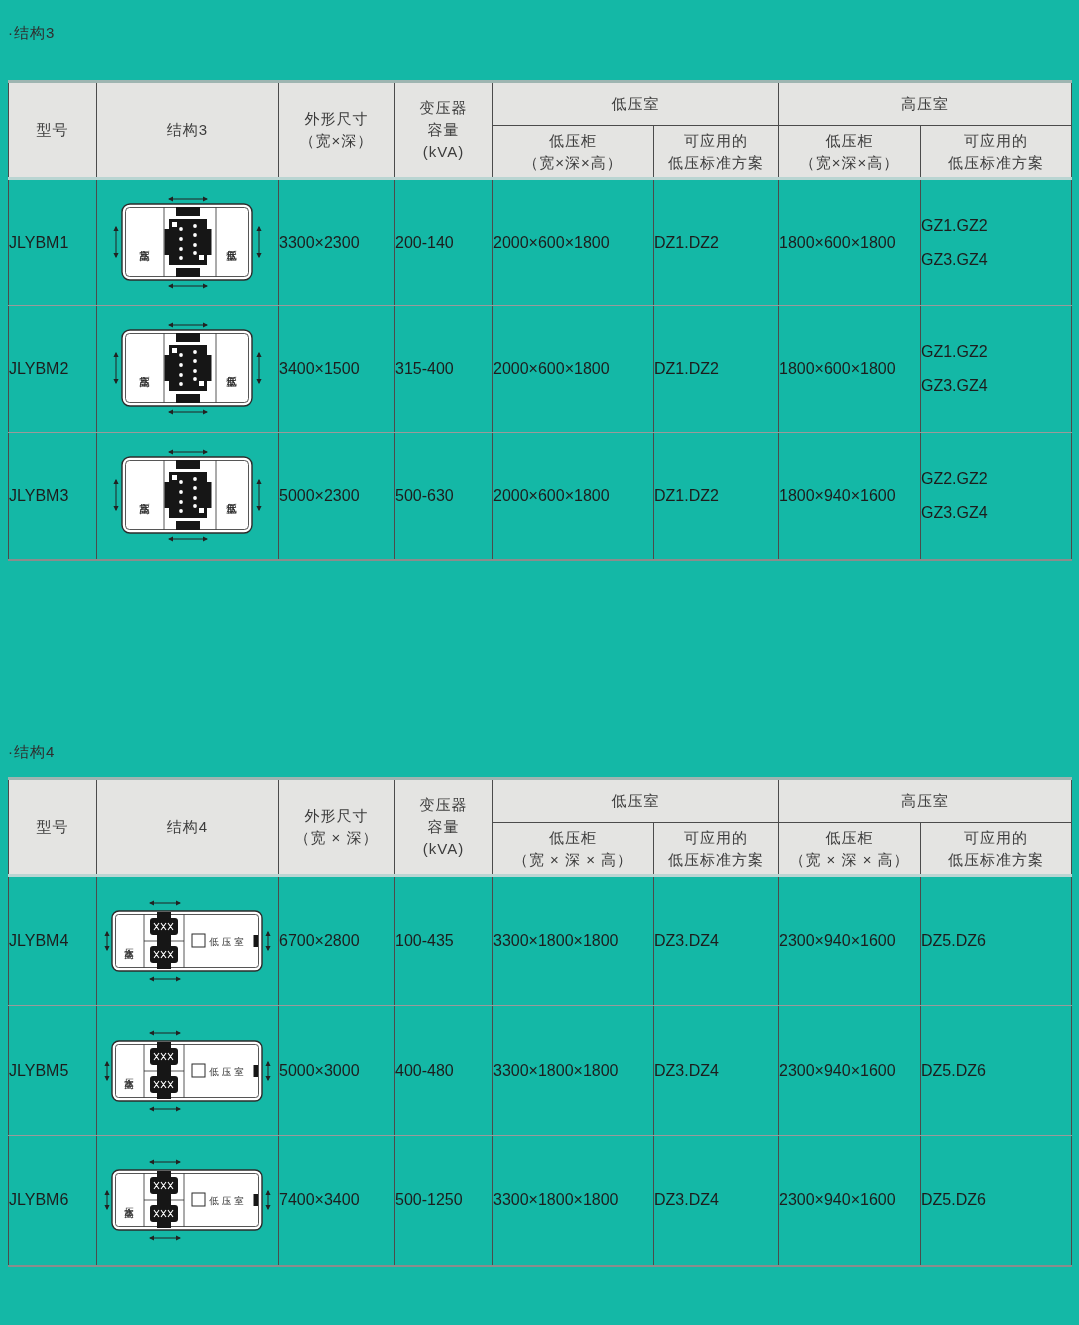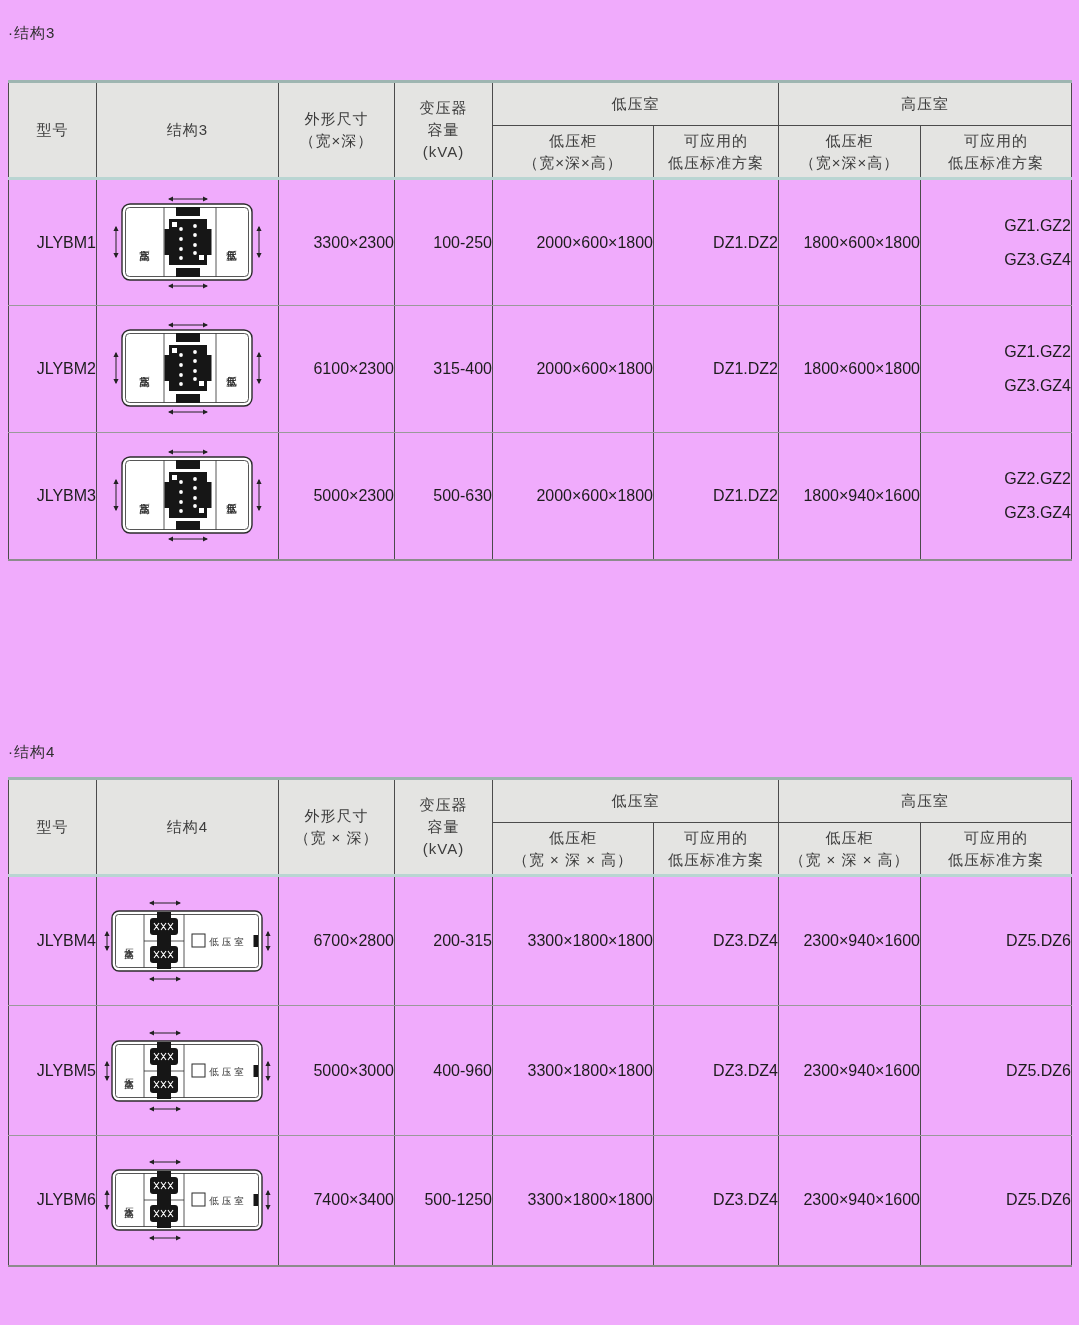--- a/index.html
+++ b/index.html
@@ -1,17 +1,17 @@
 <!DOCTYPE html>
 <html><head>
 <meta charset="utf-8">
 <style>
   html,body { margin:0; padding:0; background:#ffffff; }
   body { font-family:"Liberation Sans","DejaVu Sans",sans-serif; }
-  .page { position:relative; width:1079px; height:1325px; background:#f0abfc; overflow:hidden; }
+  .page { position:relative; width:1079px; height:1325px; background:#14b8a6; overflow:hidden; }
 
   .section-label { position:absolute; left:8px; font-size:15px; color:#2f2f2f; letter-spacing:1px; }
   #label-s3 { top:24px; }
   #label-s4 { top:743px; }
 
   .tbl { position:absolute; left:8px; border-collapse:collapse; table-layout:fixed; width:1063px;
          border-left:1px solid #4b4b4b; border-right:1px solid #4b4b4b;
          border-top:3px solid #9eb5b1; border-bottom:2px solid #8c8c8c; }
   #table-s3 { top:80px; }
   #table-s4 { top:777px; }
@@ -19,21 +19,21 @@
   .tbl thead th { background:#e4e4e2; border:1px solid #4b4b4b; font-weight:normal;
                   font-size:15px; color:#3c3c3c; letter-spacing:1px; line-height:1.45;
                   text-align:center; vertical-align:middle; padding:2px; }
   .tbl thead tr.hrow1 { height:44px; }
   .tbl thead tr.hrow2 { height:53px; }
   .tbl thead tr.hrow2 th { border-bottom:3px solid #b9d5d2; }
   .tbl thead tr.hrow1 th[rowspan] { border-bottom:3px solid #b9d5d2; }
 
   .tbl tbody td { border-left:1px solid #4b4b4b; border-right:1px solid #4b4b4b;
                   border-top:1px solid #9a9a9a; border-bottom:1px solid #9a9a9a;
-                  text-align:right; vertical-align:middle;
+                  text-align:left; vertical-align:middle;
                   font-size:16px; color:#1d1d1d; padding:0; }
   #table-s3 tbody tr { height:127px; }
   #table-s4 tbody tr { height:130px; }
 
   .pre { white-space:pre-line; }
   .two-line { white-space:pre-line; line-height:2.1; }
   .diag-cell svg.diag { display:block; margin:0 auto; }
   .defs-holder { position:absolute; width:0; height:0; overflow:hidden; }
 </style>
 </head>
@@ -149,35 +149,35 @@
     </thead>
     <tbody>
       <tr>
         <td>JLYBM1</td>
         <td class="diag-cell">
             <svg class="diag" width="152" height="96">
               <use href="#struct3"></use>
             </svg>
           </td>
         <td>3300×2300</td>
-        <td>100-250</td>
+        <td>200-140</td>
         <td>2000×600×1800</td>
         <td>DZ1.DZ2</td>
         <td>1800×600×1800</td>
         <td class="two-line">GZ1.GZ2
 GZ3.GZ4</td>
       </tr>
       <tr>
         <td>JLYBM2</td>
         <td class="diag-cell">
             <svg class="diag" width="152" height="96">
               <use href="#struct3"></use>
             </svg>
           </td>
-        <td>6100×2300</td>
+        <td>3400×1500</td>
         <td>315-400</td>
         <td>2000×600×1800</td>
         <td>DZ1.DZ2</td>
         <td>1800×600×1800</td>
         <td class="two-line">GZ1.GZ2
 GZ3.GZ4</td>
       </tr>
       <tr>
         <td>JLYBM3</td>
         <td class="diag-cell">
@@ -234,35 +234,35 @@
     </thead>
     <tbody>
       <tr>
         <td>JLYBM4</td>
         <td class="diag-cell">
             <svg class="diag" width="168" height="88">
               <use href="#struct4"></use>
             </svg>
           </td>
         <td>6700×2800</td>
-        <td>200-315</td>
+        <td>100-435</td>
         <td>3300×1800×1800</td>
         <td>DZ3.DZ4</td>
         <td>2300×940×1600</td>
         <td>DZ5.DZ6</td>
       </tr>
       <tr>
         <td>JLYBM5</td>
         <td class="diag-cell">
             <svg class="diag" width="168" height="88">
               <use href="#struct4"></use>
             </svg>
           </td>
         <td>5000×3000</td>
-        <td>400-960</td>
+        <td>400-480</td>
         <td>3300×1800×1800</td>
         <td>DZ3.DZ4</td>
         <td>2300×940×1600</td>
         <td>DZ5.DZ6</td>
       </tr>
       <tr>
         <td>JLYBM6</td>
         <td class="diag-cell">
             <svg class="diag" width="168" height="88">
               <use href="#struct4"></use>

